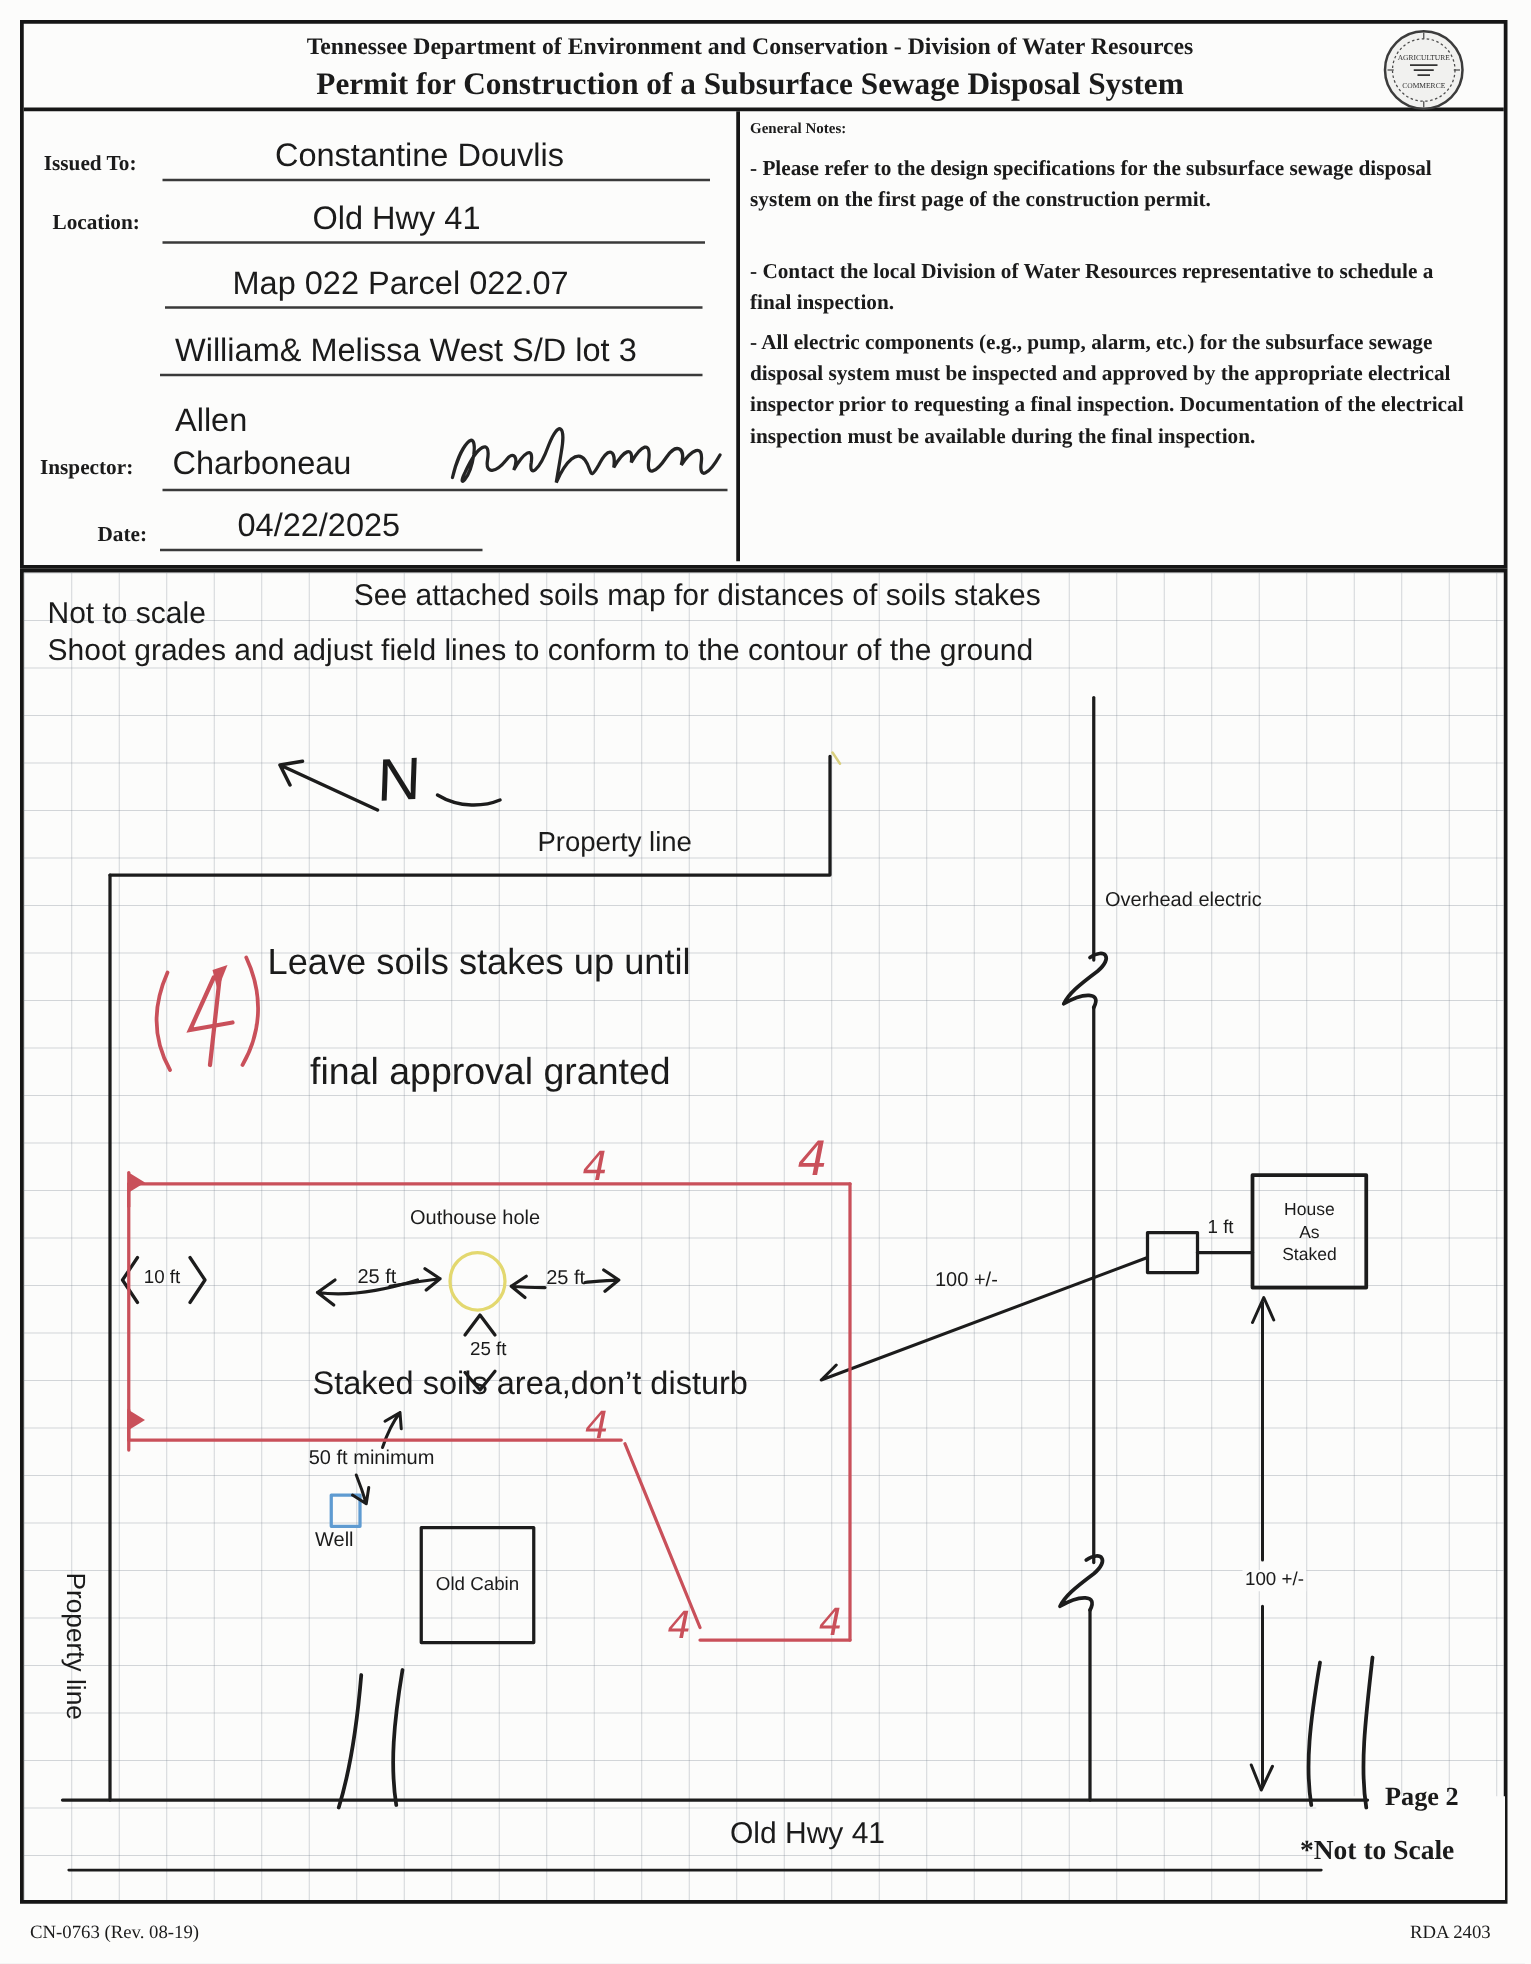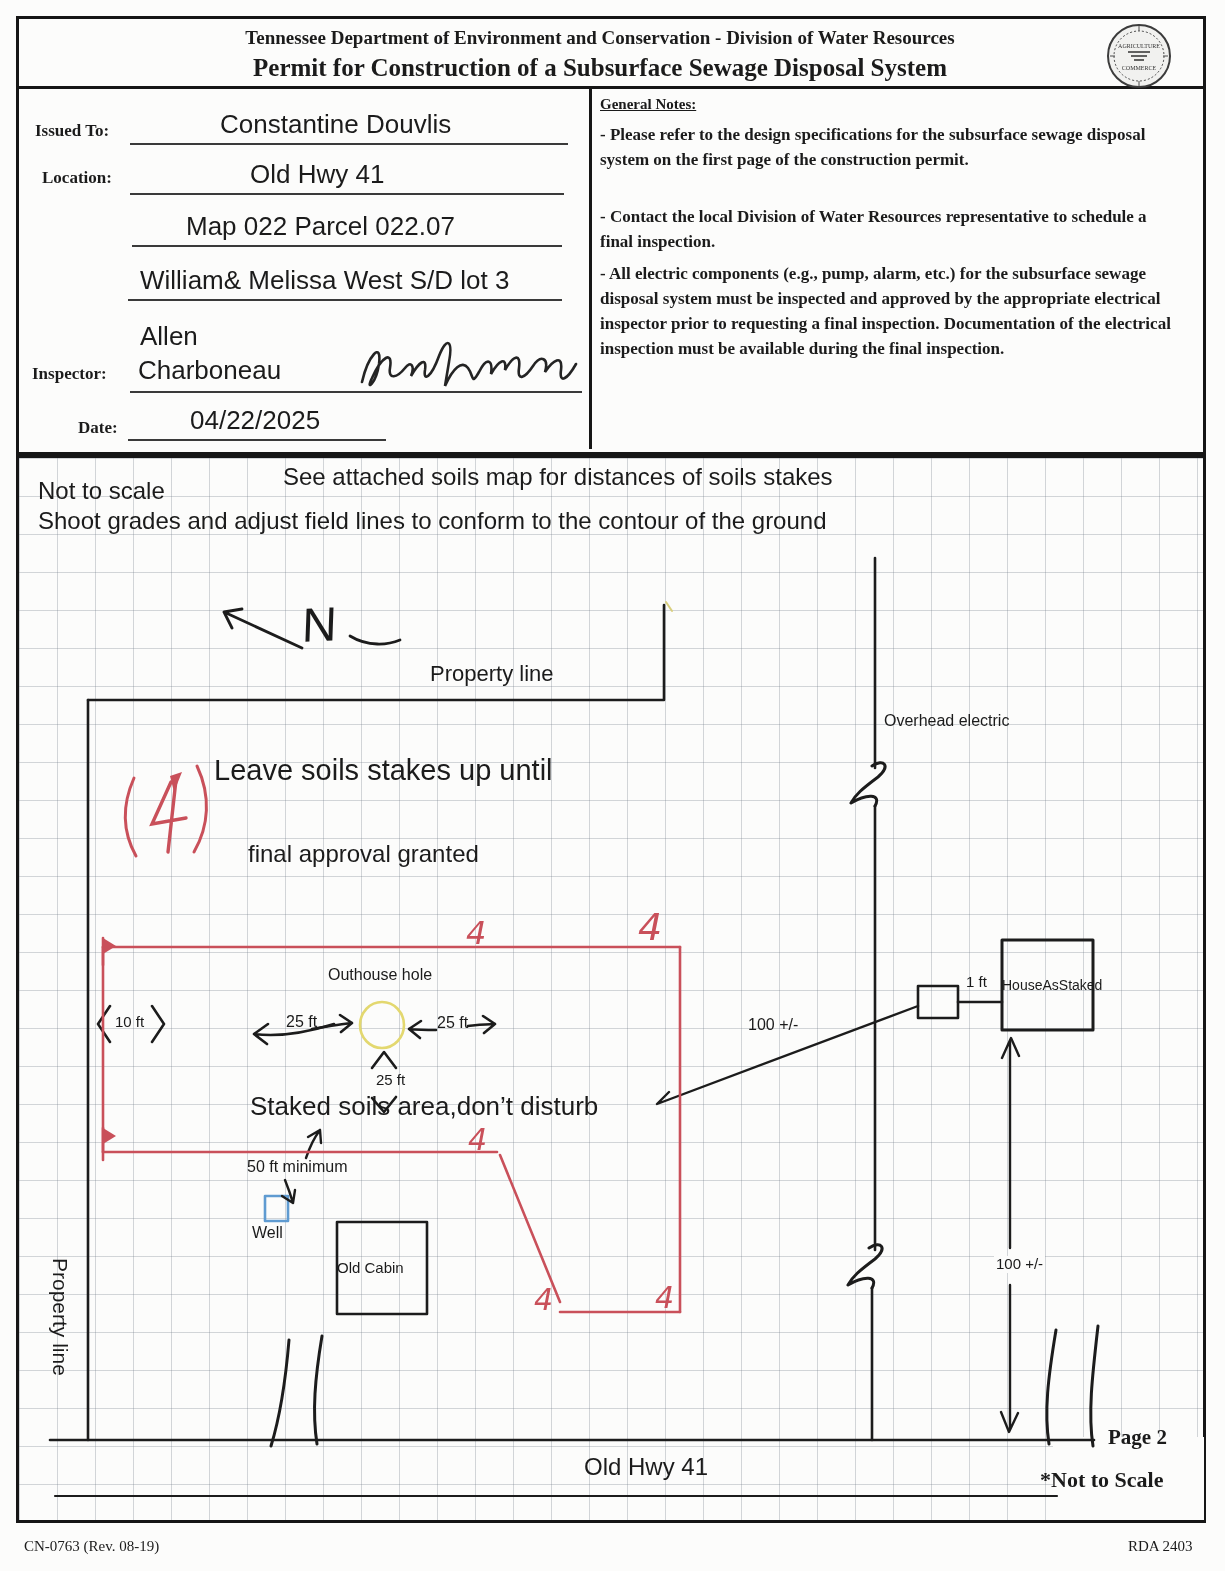--- a/index.html
+++ b/index.html
@@ -16,21 +16,21 @@
           linear-gradient(to right, rgba(120,130,142,.32) 1px, transparent 1px),
           linear-gradient(to bottom, rgba(120,130,142,.32) 1px, transparent 1px);
         background-size:38px 38px;z-index:1}
   .watermark{position:absolute;left:185px;top:795px;font-family:"Liberation Serif",serif;
         font-size:260px;line-height:1;color:rgba(80,80,86,.15);z-index:2;letter-spacing:2px}
   .whitepatch{position:absolute;left:1053px;top:1437px;width:151px;height:83px;background:#fcfcfb;z-index:3}
   svg.overlay{position:absolute;left:0;top:0;z-index:4;pointer-events:none}
   .lab{z-index:5}
   .vtext{writing-mode:vertical-rl;z-index:5}
   .hand{transform:skewX(-5deg) rotate(-3deg)}
-  .flexc{display:flex;align-items:center;justify-content:space-between;text-align:center}
+  .flexc{display:flex;flex-direction:column;align-items:center;justify-content:center;text-align:center}
 </style>
 </head>
 <body>
 
 <div class="page">
 
   <div class="box" style="left:16px;top:16px;width:1184px;height:433px;"></div>
   <div style="position:absolute;left:19px;top:86px;width:1184px;border-bottom:3px solid #161616;z-index:5"></div>
   <div style="position:absolute;left:589px;top:89px;width:0;height:360px;border-left:3px solid #161616;z-index:5"></div>
 
@@ -69,21 +69,21 @@
 
   <div class="t lab" style="left:140px;top:322px;font-size:26px">Allen</div>
   <div class="t serif b lab" style="left:32px;top:364px;font-size:17px">Inspector:</div>
   <div class="t lab" style="left:138px;top:356px;font-size:26px">Charboneau</div>
   <div class="ul lab" style="left:130px;top:366px;width:452px;height:25px"></div>
 
   <div class="t serif b lab" style="left:78px;top:418px;font-size:17px">Date:</div>
   <div class="t lab" style="left:190px;top:406px;font-size:26px">04/22/2025</div>
   <div class="ul lab" style="left:128px;top:414px;width:258px;height:25px"></div>
 
-  <div class="t serif b lab" style="left:600px;top:96px;font-size:15px;text-decoration:underline">General Notes:</div>
+  <div class="t serif b lab" style="left:600px;top:96px;font-size:12px;">General Notes:</div>
   <div class="t serif b lab" style="left:600px;top:122px;width:568px;font-size:17px;white-space:normal;line-height:25px">- Please refer to the design specifications for the subsurface sewage disposal system on the first page of the construction permit.</div>
   <div class="t serif b lab" style="left:600px;top:204px;width:578px;font-size:17px;white-space:normal;line-height:25px">- Contact the local Division of Water Resources representative to schedule a final inspection.</div>
   <div class="t serif b lab" style="left:600px;top:261px;width:572px;font-size:17px;white-space:normal;line-height:25px">- All electric components (e.g., pump, alarm, etc.) for the subsurface sewage disposal system must be inspected and approved by the appropriate electrical inspector prior to requesting a final inspection. Documentation of the electrical inspection must be available during the final inspection.</div>
 
   <div class="box" style="left:16px;top:455px;width:1184px;height:1062px;"></div>
   <div class="grid"></div>
   <div class="whitepatch"></div>
 
   <svg class="overlay" width="1225" height="1571">
     <g fill="none" stroke="#1c1c1c" stroke-linecap="round" stroke-linejoin="round">
@@ -192,21 +192,21 @@
   <div class="t lab" style="left:38px;top:478px;font-size:24px">Not to scale</div>
   <div class="t lab" style="left:38px;top:508px;font-size:24px">Shoot grades and adjust field lines to conform to the contour of the ground</div>
   <div class="t lab" style="left:283px;top:464px;font-size:24px">See attached soils map for distances of soils stakes</div>
 
   <div class="t lab hand" style="left:302px;top:598px;font-size:48px">N</div>
   <div class="t lab" style="left:430px;top:662px;font-size:22px">Property line</div>
   <div class="t vtext" style="left:48px;top:1258px;font-size:21px">Property line</div>
   <div class="t lab" style="left:884px;top:712px;font-size:16px">Overhead electric</div>
 
   <div class="t lab" style="left:214px;top:754px;font-size:29px">Leave soils stakes up until</div>
-  <div class="t lab" style="left:248px;top:841px;font-size:24px">final approval granted</div>
+  <div class="t lab" style="left:248px;top:841px;font-size:30px">final approval granted</div>
 
   <div class="t lab" style="left:328px;top:966px;font-size:16px">Outhouse hole</div>
   <div class="t lab" style="left:115px;top:1014px;font-size:15px">10 ft</div>
   <div class="t lab" style="left:286px;top:1013px;font-size:16px">25 ft</div>
   <div class="t lab" style="left:437px;top:1014px;font-size:16px">25 ft</div>
   <div class="t lab" style="left:376px;top:1072px;font-size:15px">25 ft</div>
 
   <div class="t lab" style="left:250px;top:1092px;font-size:26px">Staked soils area,don’t disturb</div>
   <div class="t lab" style="left:247px;top:1158px;font-size:16px">50 ft minimum</div>
   <div class="t lab" style="left:252px;top:1224px;font-size:16px">Well</div>

